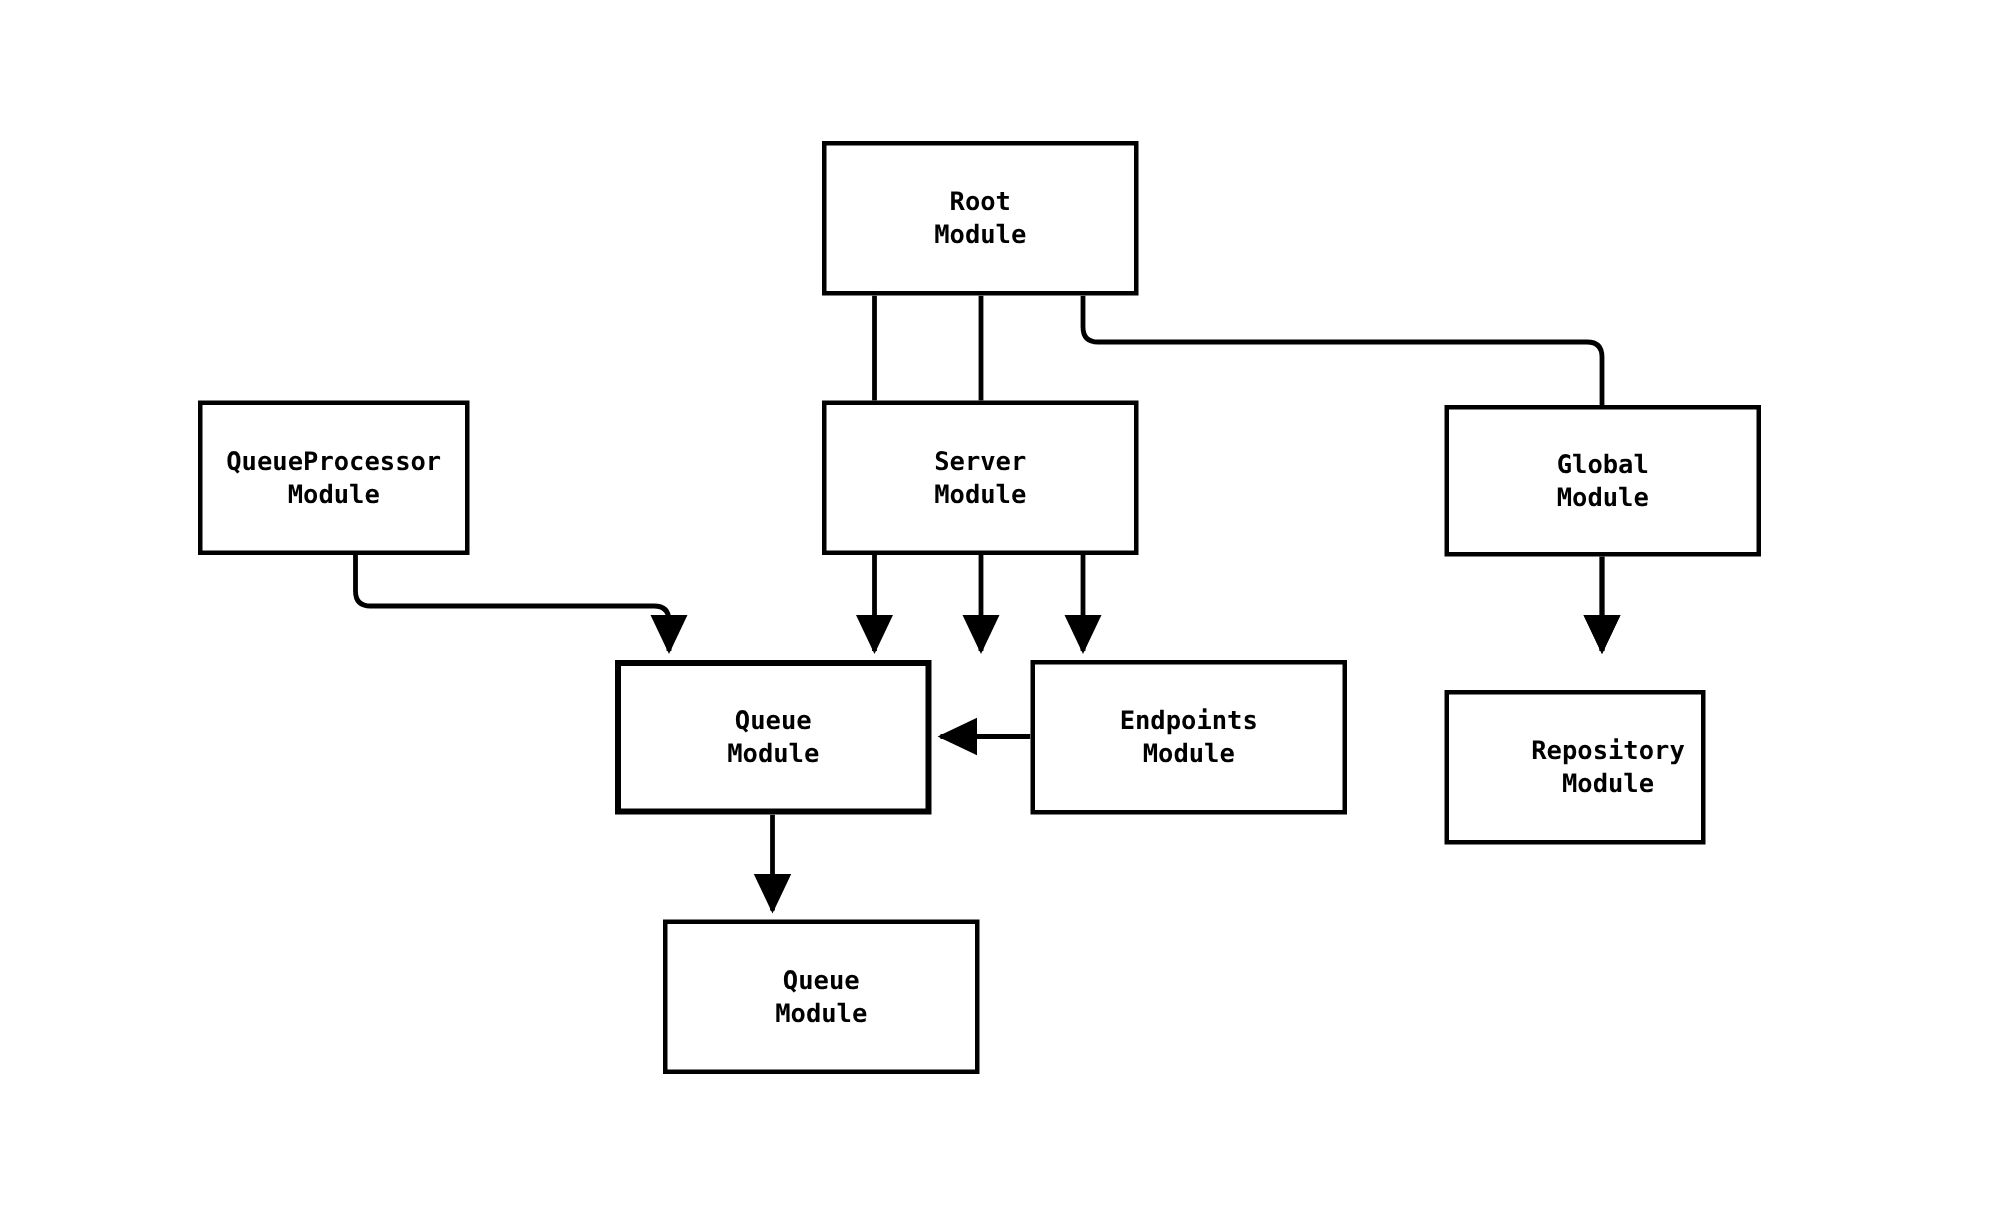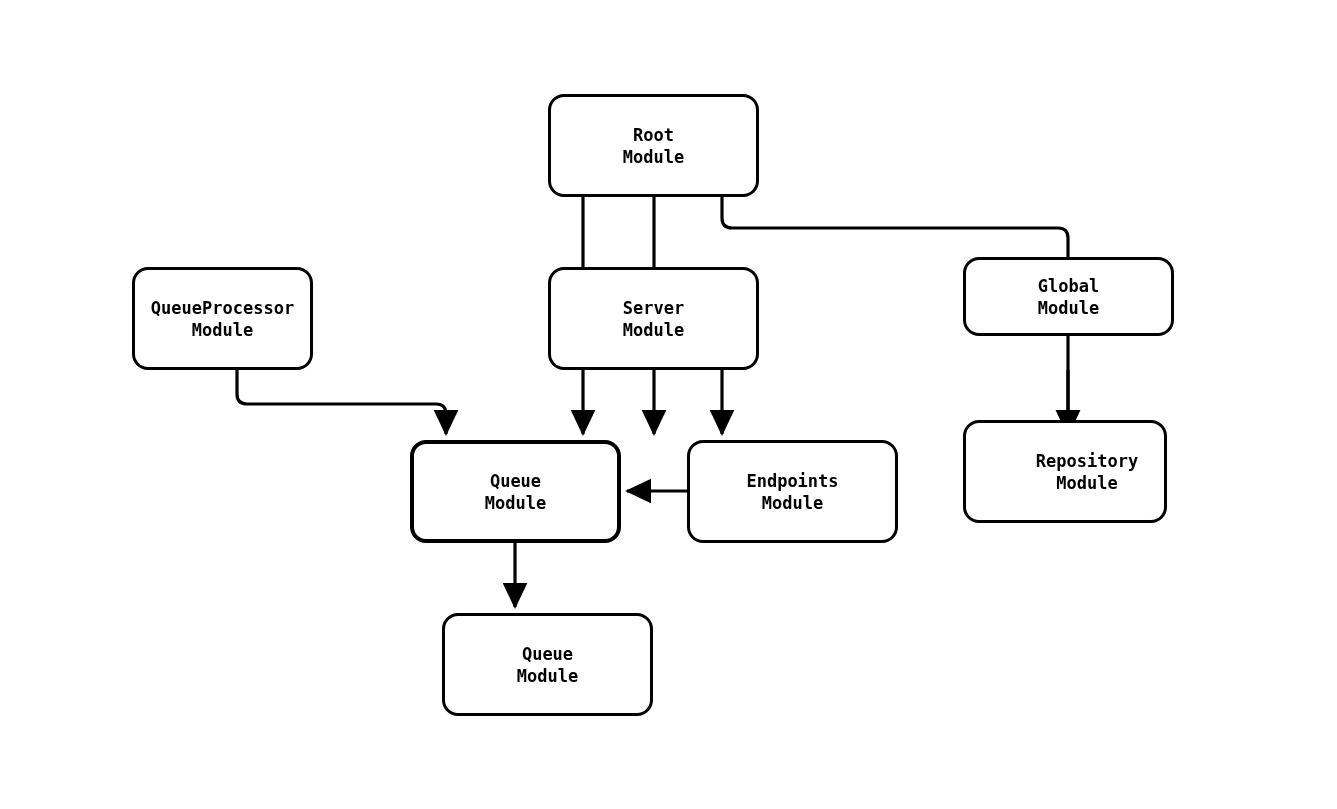--- a/index.html
+++ b/index.html
@@ -25,21 +25,21 @@
     top: 0;
     left: 0;
     width: 1337px;
     height: 809px;
   }
   .node {
     position: absolute;
     box-sizing: border-box;
     background: #ffffff;
     border: 3px solid #000000;
-    border-radius: 16px;
+    border-radius: 0;
     display: flex;
     flex-direction: column;
     align-items: center;
     justify-content: center;
     z-index: 2;
   }
   .node-label {
     font-family: "DejaVu Sans Mono", "Liberation Mono", monospace;
     font-size: 17px;
     font-weight: 700;
@@ -91,36 +91,36 @@
   <div class="node" style="left:132px; top:267px; width:181px; height:103px;">
     <span class="node-label">QueueProcessor</span>
     <span class="node-label">Module</span>
   </div>
 
   <div class="node" style="left:548px; top:267px; width:211px; height:103px;">
     <span class="node-label">Server</span>
     <span class="node-label">Module</span>
   </div>
 
-  <div class="node" style="left:963px; top:257px; width:211px; height:79px;">
+  <div class="node" style="left:963px; top:270px; width:211px; height:101px;">
     <span class="node-label">Global</span>
     <span class="node-label">Module</span>
   </div>
 
   <div class="node" style="left:410px; top:440px; width:211px; height:103px; border-width:4px;">
     <span class="node-label">Queue</span>
     <span class="node-label">Module</span>
   </div>
 
   <div class="node" style="left:687px; top:440px; width:211px; height:103px;justify-content:center;">
     <span class="node-label">Endpoints</span>
     <span class="node-label">Module</span>
   </div>
 
-  <div class="node" style="left:963px; top:420px; width:204px; height:103px;padding-left:44px;">
+  <div class="node" style="left:963px; top:460px; width:174px; height:103px;padding-left:44px;">
     <span class="node-label">Repository</span>
     <span class="node-label">Module</span>
   </div>
 
   <div class="node" style="left:410px; top:613px; width:211px; height:103px;margin-left:32px;">
     <span class="node-label">Queue</span>
     <span class="node-label">Module</span>
   </div>
 
 </div>

